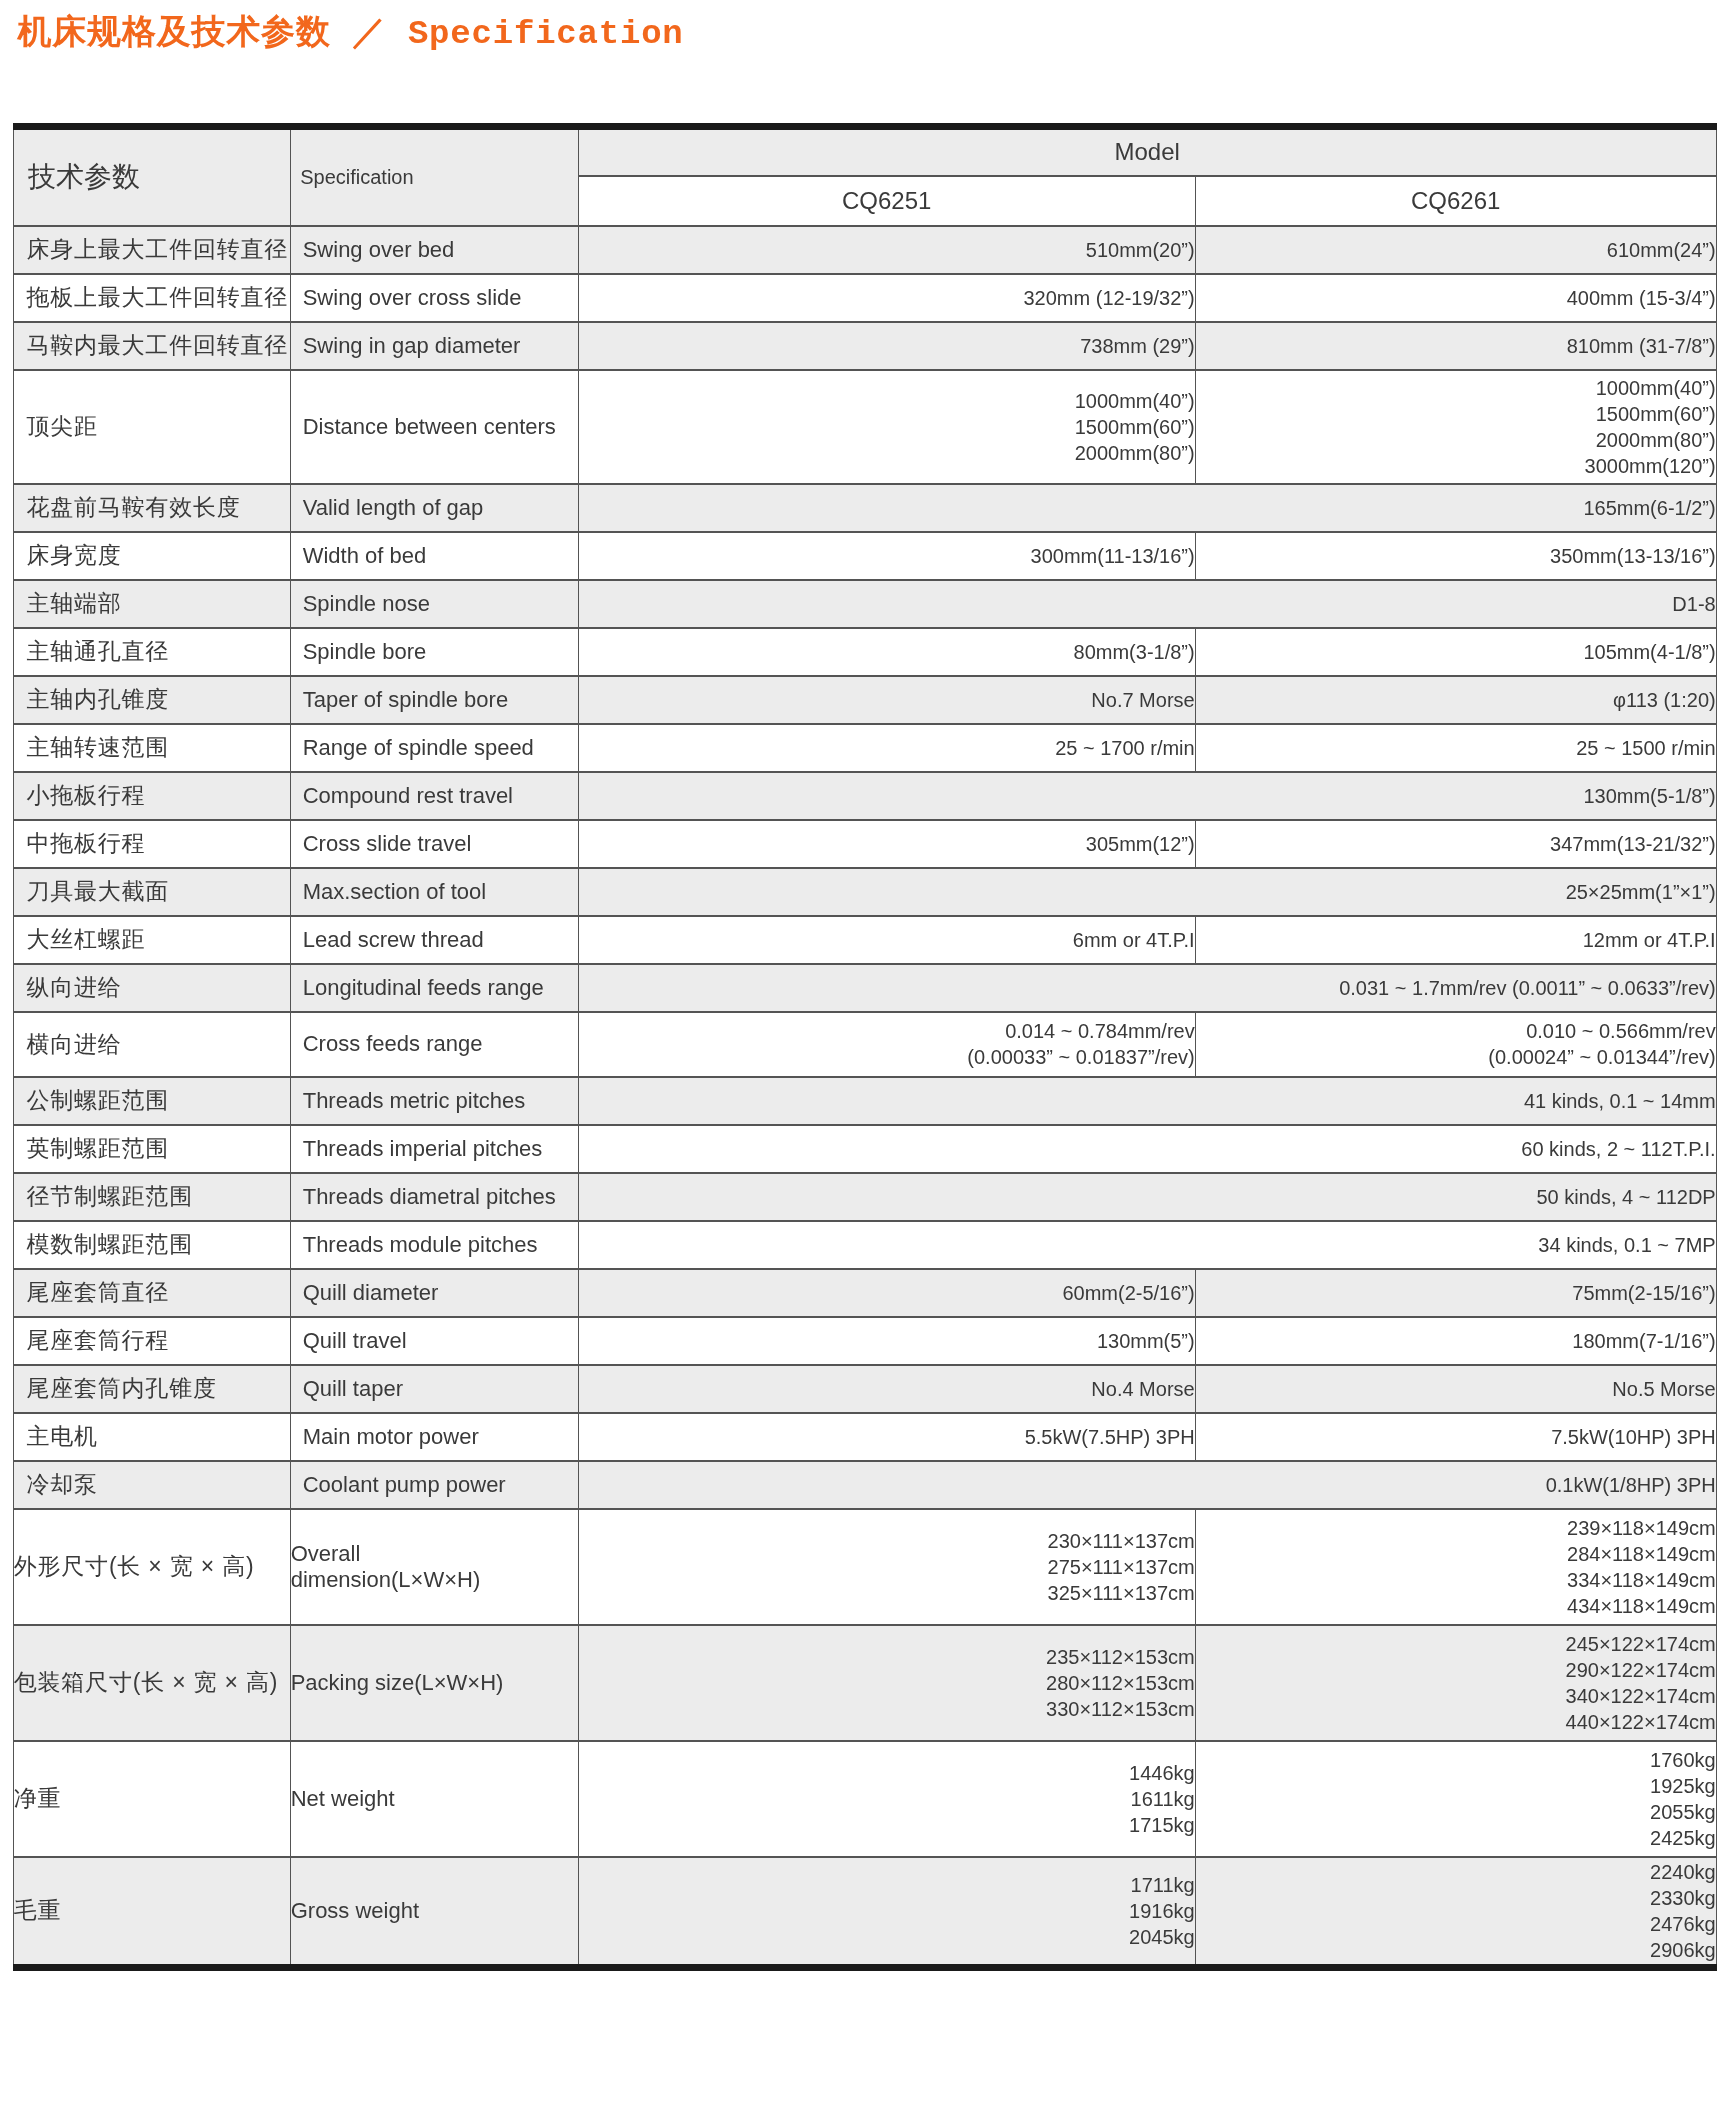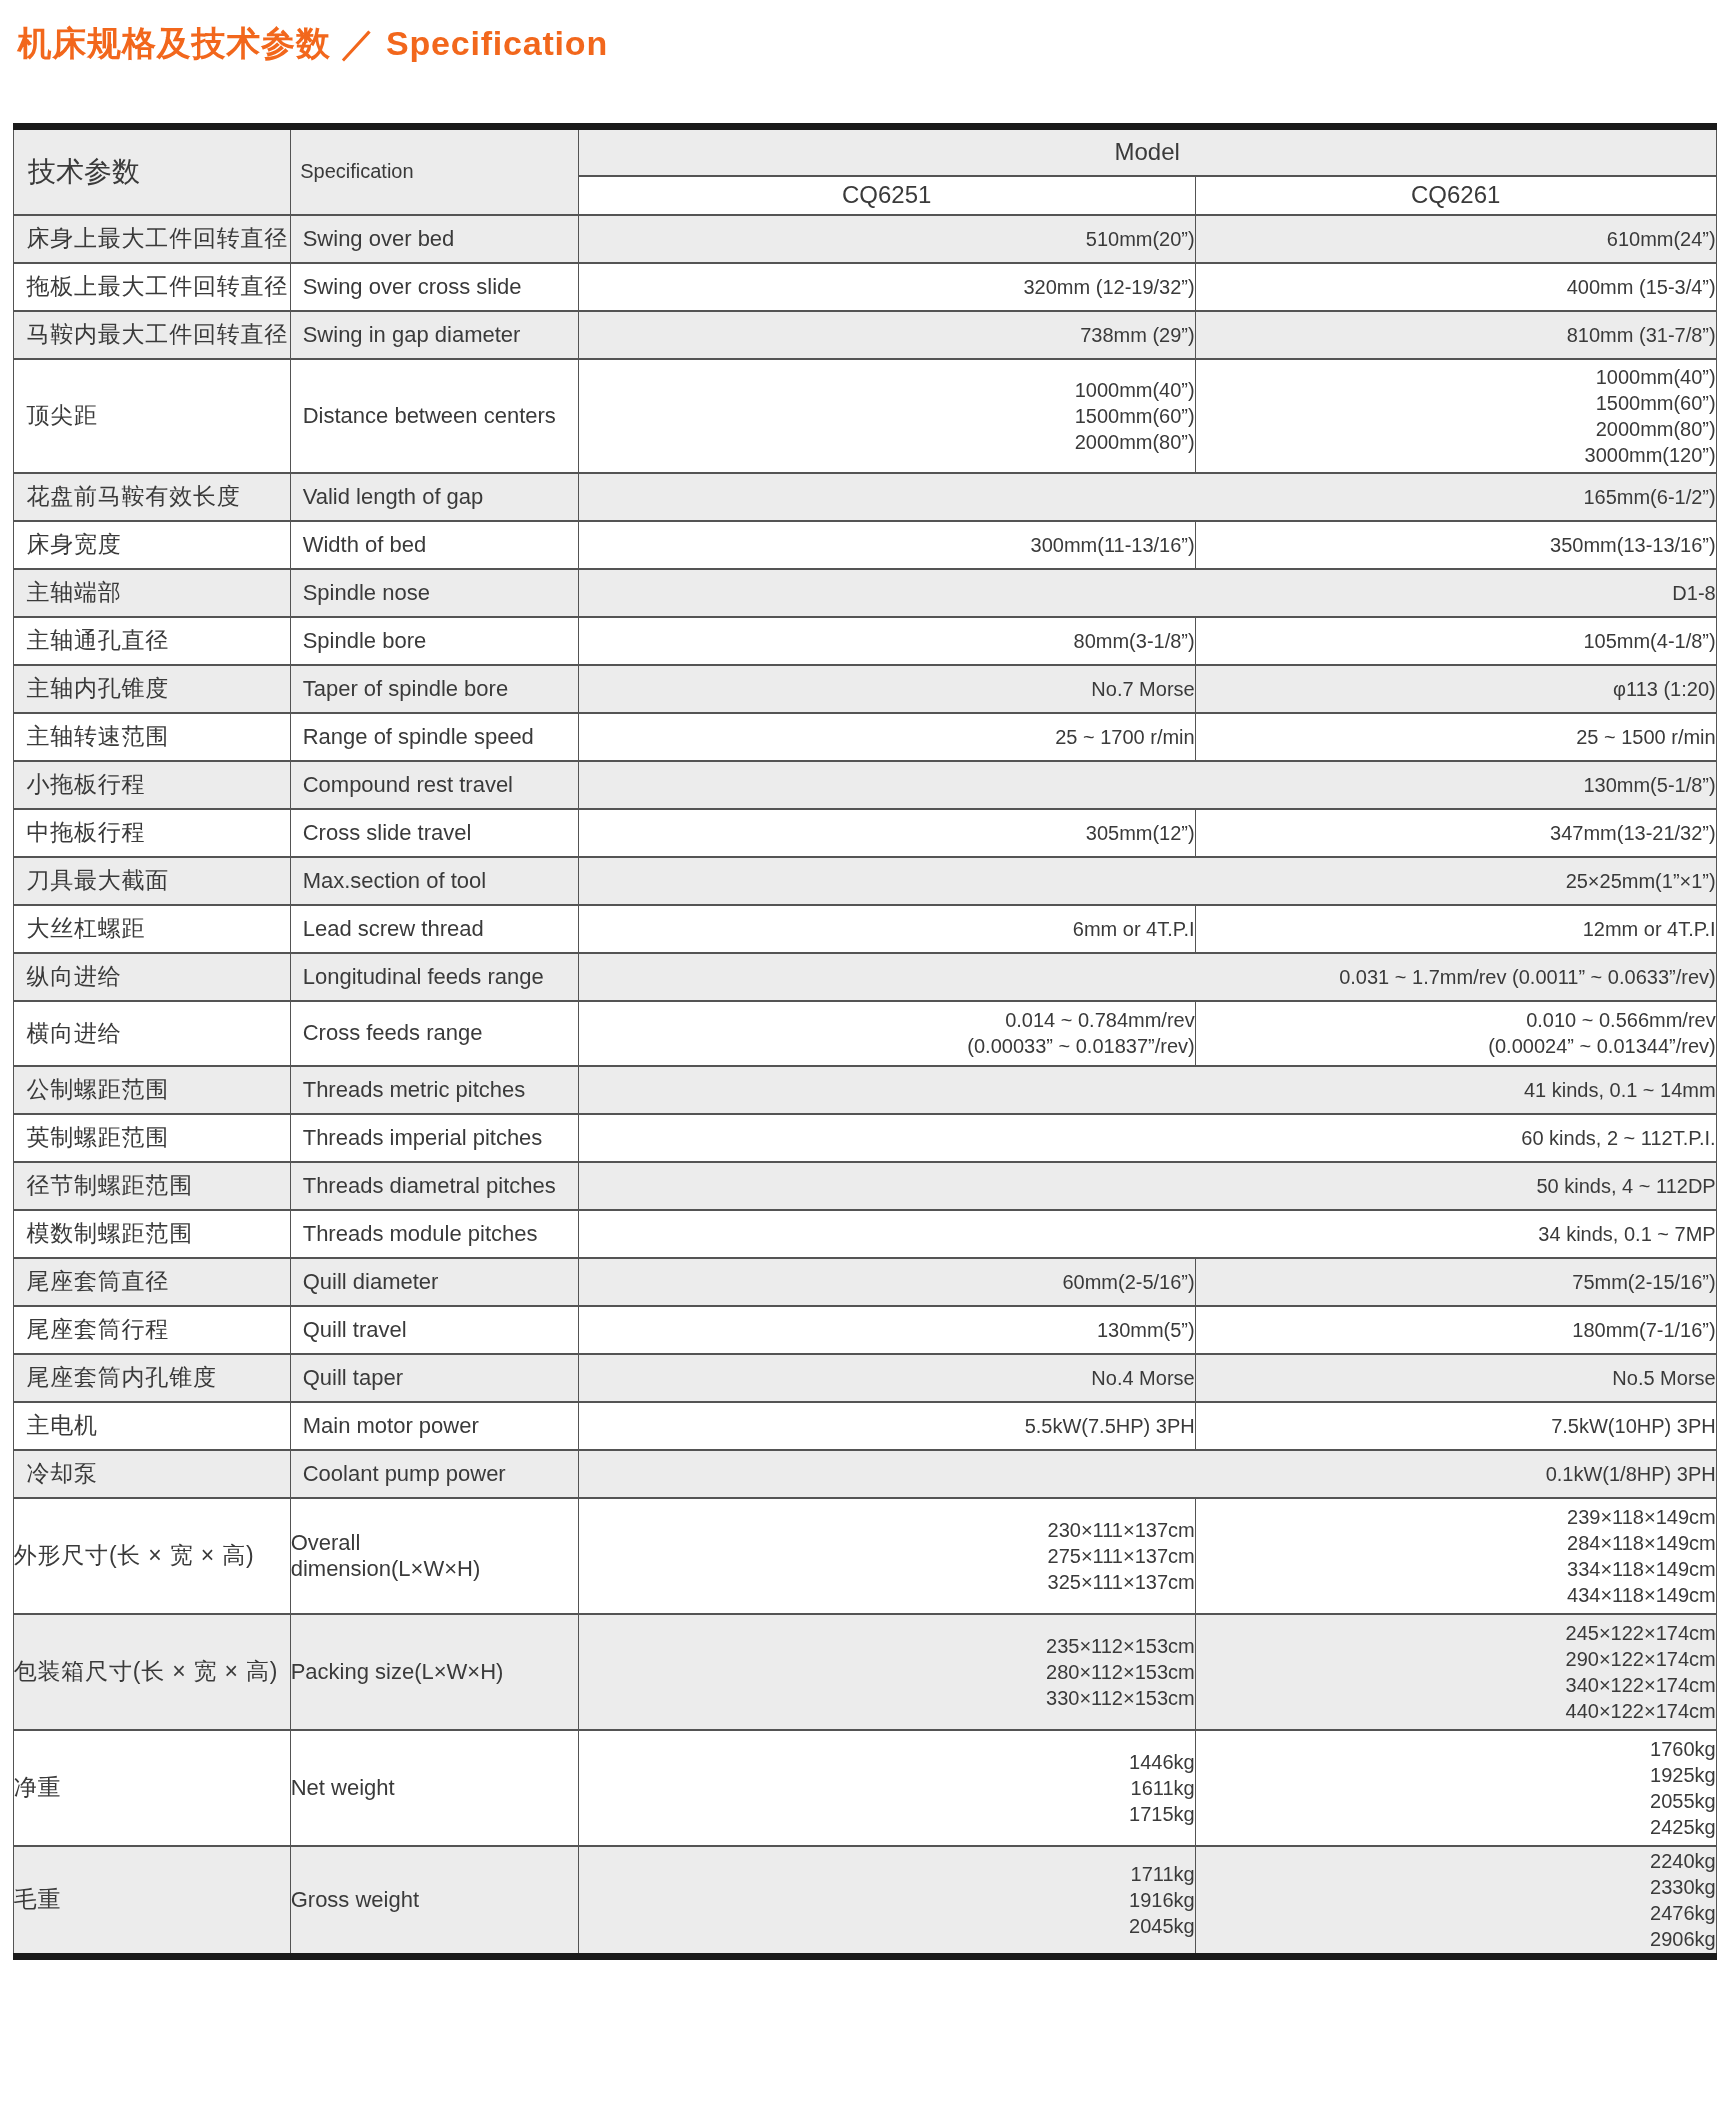--- a/index.html
+++ b/index.html
@@ -4,44 +4,45 @@
 <style>
   html,body { margin:0; padding:0; }
   body {
     width:1733px; height:2119px;
     background:#ffffff;
     font-family:"Liberation Sans","DejaVu Sans",sans-serif;
     color:#3a3a3a;
     position:relative;
   }
   .page-title {
-    position:absolute; left:17.5px; top:21px;
+    position:absolute; left:17.5px; top:9px;
     font-size:34px; font-weight:600;
     color:#f2671c; letter-spacing:0.8px;
     white-space:nowrap;
+    font-family:Liberation Mono, monospace;
   }
   table.spec {
     position:absolute; left:12.7px; top:123px;
     width:1704px;
     border-collapse:collapse; table-layout:fixed;
     border-top:7.2px solid #1a1a1a;
     border-bottom:7.2px solid #1a1a1a;
     border-left:1.6px solid #545454;
     border-right:1.6px solid #545454;
   }
   col.c1{width:277px;} col.c2{width:288px;} col.c3{width:617px;} col.c4{width:521px;}
   td,th {
     border:1.6px solid #545454;
     border-top-width:2.4px; border-bottom-width:2.4px;
     padding:0; vertical-align:middle;
     font-weight:400;
   }
   thead th { background:#ececec; font-size:24px; }
   thead tr.model-row { height:49px; }
-  thead tr.cq-row { height:39px;padding-left:36px; }
+  thead tr.cq-row { height:50px;padding-left:36px; }
   thead tr.cq-row th { background:#ffffff; }
   th.hdr-cn { text-align:left; padding-left:14.3px; font-size:28px; }
   th.hdr-en { text-align:left; padding-left:9.5px; font-size:20px; }
   tbody tr { height:48px; background:#ffffff; }
   tbody tr:nth-child(odd) { background:#ececec; }
   tbody tr.t4  { height:114px; }
   tbody tr.t2  { height:65px;  }
   tbody tr.t4b { height:116px; }
   tbody tr.t4c { height:111px; }
   td.cn { font-size:23px; text-align:left; padding-left:12.7px; white-space:nowrap; letter-spacing:0.8px; }

